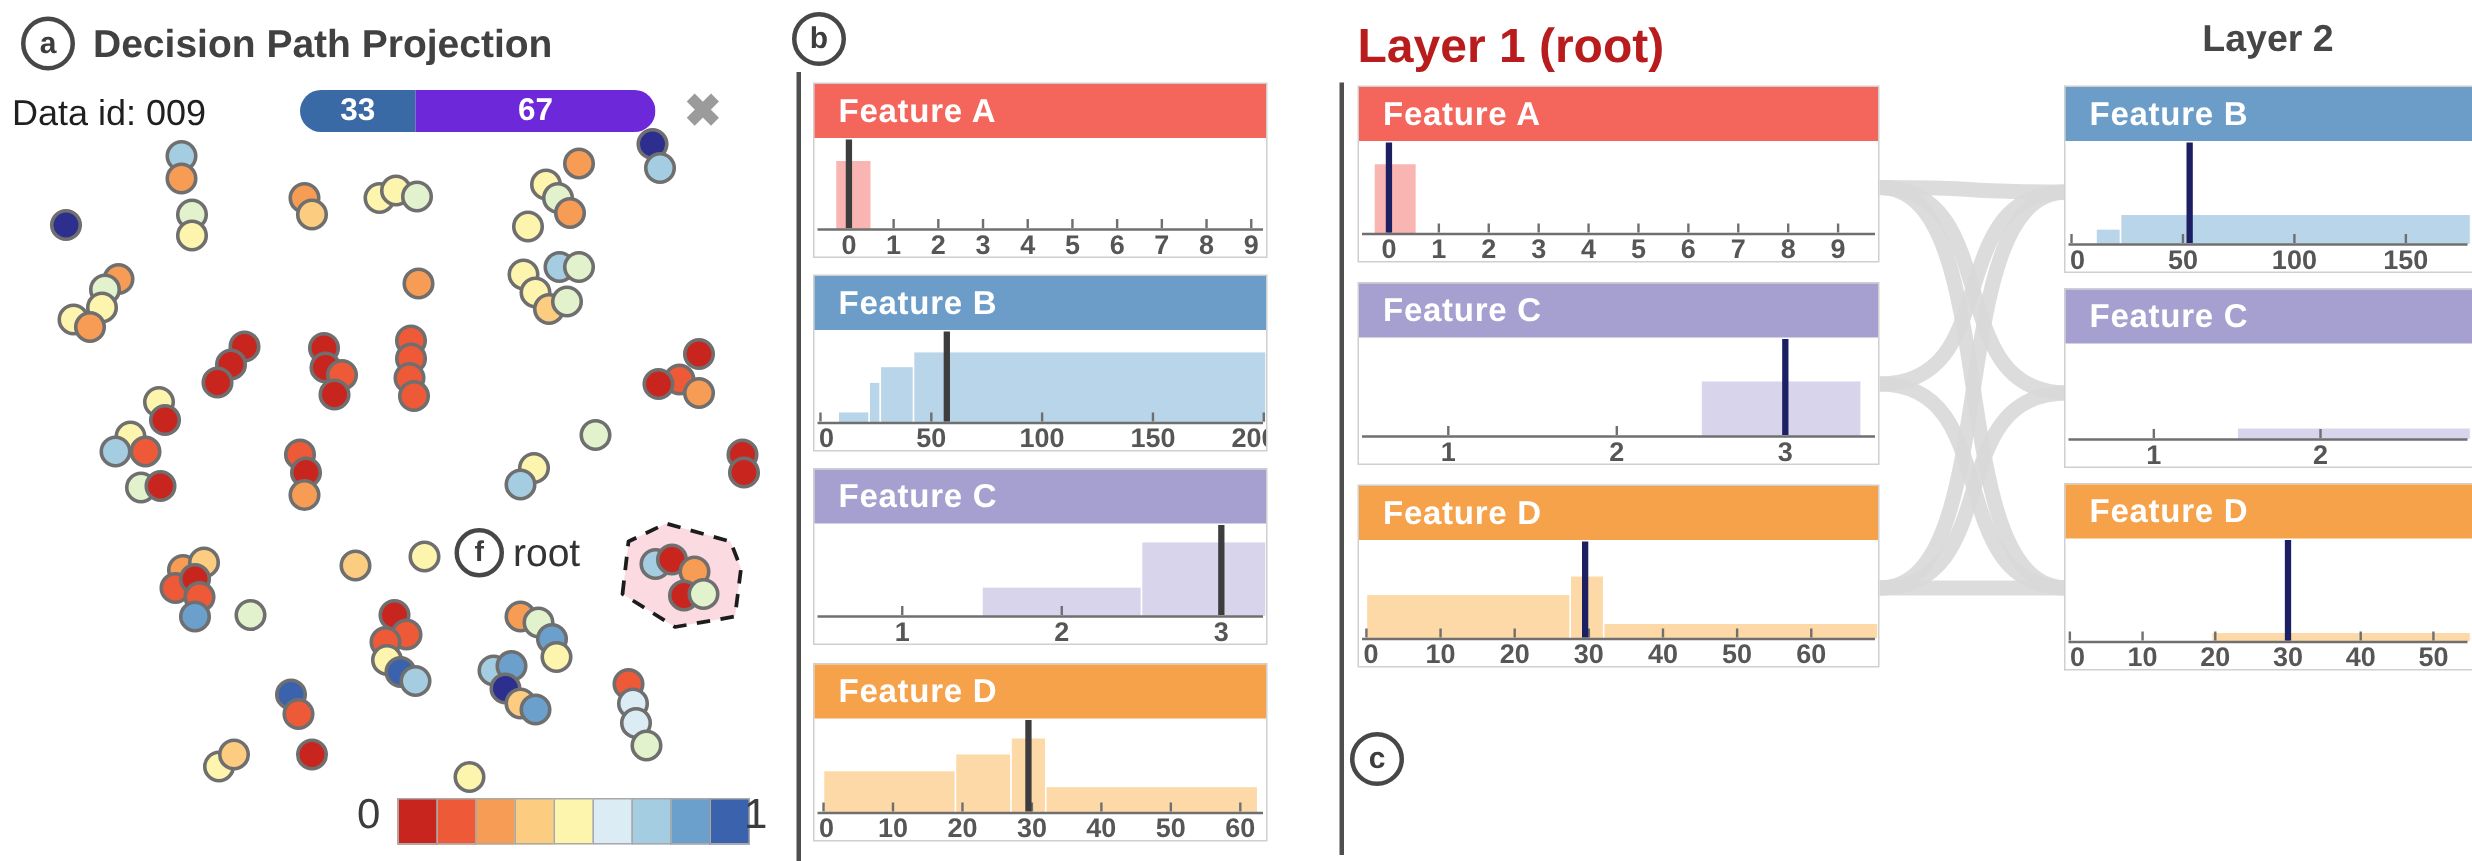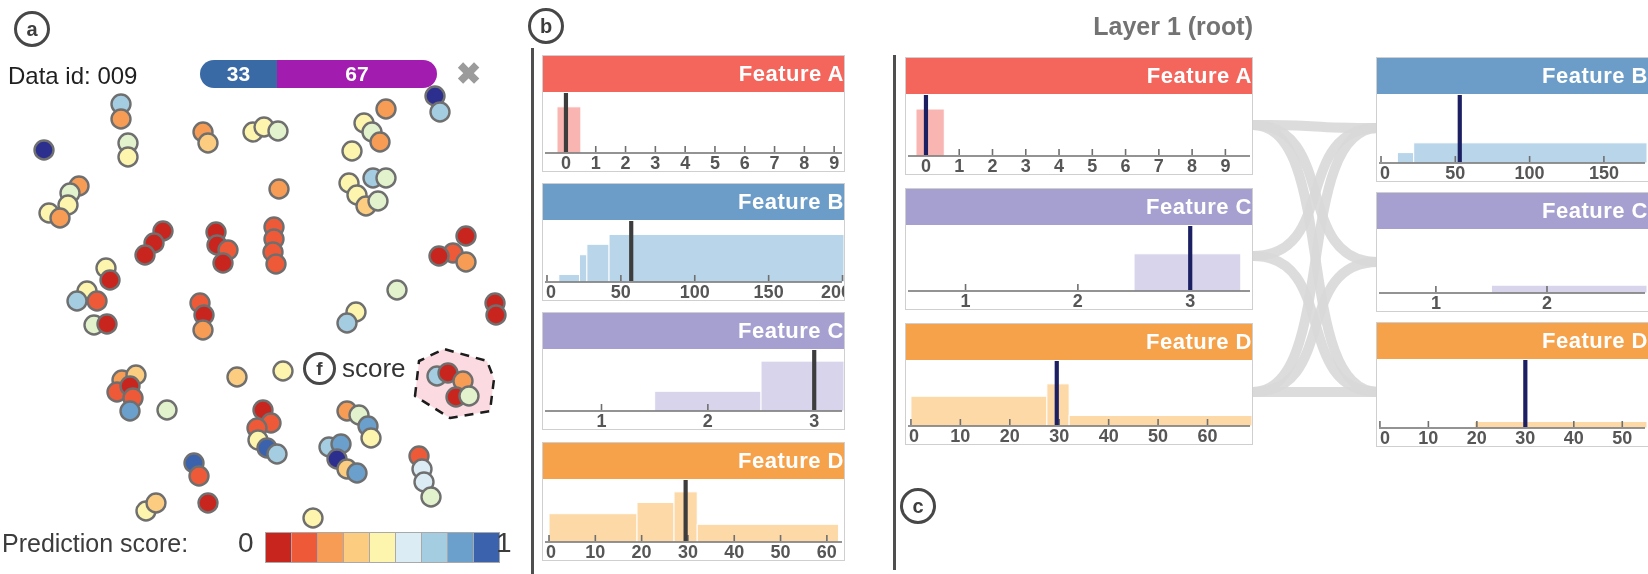--- a/index.html
+++ b/index.html
@@ -18,55 +18,56 @@
   #lasso-tag{left:303px;top:352px;display:flex;align-items:center;gap:6px;font-size:26px;color:#333;z-index:5;}
   #legend-label{left:2px;top:529px;font-size:25px;color:#3c3c3c;z-index:5;}
   #legend-min{left:238px;top:527px;font-size:28px;color:#3c3c3c;z-index:5;}
   #legend-max{left:496px;top:527px;font-size:28px;color:#3c3c3c;z-index:5;}
   #legend-swatches{left:266px;top:532px;display:flex;z-index:5;}
   #legend-swatches span{width:25px;height:29px;border:1px solid #a9a9a9;margin-left:-1px;}
   .divider{width:3px;background:#4f4f4f;z-index:4;}
   #divider-1{left:531px;top:48px;height:526px;}
   #divider-2{left:893px;top:55px;height:515px;}
   #fs-title{left:528px;top:8px;}
-  #l1-title{left:905px;top:12px;width:348px;text-align:right;font-size:25px;font-weight:700;color:#737373;z-index:5;}
+  #l1-title{left:905px;top:12px;width:348px;text-align:left;font-size:32px;font-weight:700;color:#b91c1c;z-index:5;}
   #l2-title{left:1376px;top:12px;width:272px;text-align:center;font-size:25px;font-weight:700;color:#464646;z-index:5;}
   #flow-title{left:900px;top:488px;}
   #flow-svg{left:0;top:0;z-index:1;}
   .chart{position:absolute;background:#fff;border:1px solid #cfcfcf;box-sizing:border-box;z-index:2;}
   .chart.noright{border-right:none;}
-  .chart-header{height:36px;line-height:36px;text-align:right;color:#fff;font-weight:700;font-size:22px;
-       letter-spacing:.5px;overflow:hidden;}
+  .chart-header{height:36px;line-height:36px;text-align:left;color:#fff;font-weight:700;font-size:22px;
+       letter-spacing:.5px;overflow:hidden;padding-left:16px;}
   .chart svg{display:block;}
 </style>
 </head>
 <body>
 
 <div id="app">
 
   <svg id="flow-svg" class="abs" width="1648" height="574">
       <path d="M1253,125 C1338,125 1293,128 1378,128" fill="none" stroke="#d8d8d8" stroke-width="10" opacity="0.9"></path>
       <path d="M1253,125 C1338,125 1293,262 1378,262" fill="none" stroke="#d8d8d8" stroke-width="10" opacity="0.9"></path>
       <path d="M1253,125 C1338,125 1293,392 1378,392" fill="none" stroke="#d8d8d8" stroke-width="10" opacity="0.9"></path>
       <path d="M1253,256 C1338,256 1293,128 1378,128" fill="none" stroke="#d8d8d8" stroke-width="10" opacity="0.9"></path>
       <path d="M1253,256 C1338,256 1293,392 1378,392" fill="none" stroke="#d8d8d8" stroke-width="10" opacity="0.9"></path>
       <path d="M1253,392 C1338,392 1293,128 1378,128" fill="none" stroke="#d8d8d8" stroke-width="10" opacity="0.9"></path>
       <path d="M1253,392 C1338,392 1293,262 1378,262" fill="none" stroke="#d8d8d8" stroke-width="10" opacity="0.9"></path>
       <path d="M1253,392 C1338,392 1293,392 1378,392" fill="none" stroke="#d8d8d8" stroke-width="10" opacity="0.9"></path>
     </svg>
 
   <div class="panel-title abs" style="left:14px;top:11px;">
     <span class="circle-letter">a</span>
+    <span>Decision Path Projection</span>
   </div>
 
   <div id="data-id" class="abs">Data id: 009</div>
 
   <div id="score-pill" class="abs">
     <div class="seg" id="pill-left" style="width: 77px; background: rgb(58, 106, 165);">33</div>
-    <div class="seg" id="pill-right" style="flex: 1 1 0%; background: #a21caf;">67</div>
+    <div class="seg" id="pill-right" style="flex: 1 1 0%; background: #6d28d9;">67</div>
   </div>
 
   <div id="close-x" class="abs">✖</div>
 
   <svg id="scatter-svg" class="abs" width="531" height="574">
       <polygon points="415,396 419,361 444,349 487,361 494,379 490,411 450,418" fill="#fbdbe1" stroke="#1c1c1c" stroke-width="2.5" stroke-dasharray="9 7" stroke-linejoin="round"></polygon>
       <circle cx="121" cy="104" r="9.5" fill="#a5cde2" stroke="#6f6f6f" stroke-width="2.4"></circle>
       <circle cx="121" cy="119" r="9.5" fill="#f79c55" stroke="#6f6f6f" stroke-width="2.4"></circle>
       <circle cx="128" cy="143" r="9.5" fill="#e1f2cc" stroke="#6f6f6f" stroke-width="2.4"></circle>
       <circle cx="128" cy="157" r="9.5" fill="#fdf5ad" stroke="#6f6f6f" stroke-width="2.4"></circle>
@@ -161,24 +162,23 @@
       <circle cx="313" cy="518" r="9.5" fill="#fdf5ad" stroke="#6f6f6f" stroke-width="2.4"></circle>
       <circle cx="437" cy="376" r="9.5" fill="#a5cde2" stroke="#6f6f6f" stroke-width="2.4"></circle>
       <circle cx="448" cy="373" r="9.5" fill="#c9251f" stroke="#6f6f6f" stroke-width="2.4"></circle>
       <circle cx="463" cy="381" r="9.5" fill="#f79c55" stroke="#6f6f6f" stroke-width="2.4"></circle>
       <circle cx="456" cy="397" r="9.5" fill="#c9251f" stroke="#6f6f6f" stroke-width="2.4"></circle>
       <circle cx="469" cy="396" r="9.5" fill="#e1f2cc" stroke="#6f6f6f" stroke-width="2.4"></circle>
     </svg>
 
   <div id="lasso-tag" class="abs">
     <span class="circle-letter small">f</span>
-    <span>score</span>
+    <span>root</span>
   </div>
 
-  <div id="legend-label" class="abs">Prediction score:</div>
   <div id="legend-min" class="abs">0</div>
   <div id="legend-swatches" class="abs">
       <span style="background: rgb(201, 37, 31);"></span>
       <span style="background: rgb(238, 90, 56);"></span>
       <span style="background: rgb(247, 156, 85);"></span>
       <span style="background: rgb(252, 204, 128);"></span>
       <span style="background: rgb(253, 245, 173);"></span>
       <span style="background: rgb(220, 236, 244);"></span>
       <span style="background: rgb(165, 205, 226);"></span>
       <span style="background: rgb(107, 159, 204);"></span>
@@ -187,20 +187,21 @@
   <div id="legend-max" class="abs">1</div>
 
   <div id="divider-1" class="divider abs"></div>
   <div id="divider-2" class="divider abs"></div>
 
   <div id="fs-title" class="panel-title abs">
     <span class="circle-letter">b</span>
   </div>
 
   <div id="l1-title" class="abs">Layer 1 (root)</div>
+  <div id="l2-title" class="abs">Layer 2</div>
 
   <div id="flow-title" class="panel-title abs">
     <span class="circle-letter">c</span>
   </div>
 
   <div id="charts-layer">
       <div class="chart" style="left: 542px; top: 55px; width: 303px; height: 117px;">
         <div class="chart-header" style="background: rgb(244, 101, 92);">Feature A</div>
         <svg width="301" height="79">
           <rect x="14.00693069306931" y="14.829999999999998" width="23.84158415841584" height="46.17" fill="#f9b5b1" stroke="#ffffff" stroke-width="1"></rect>

